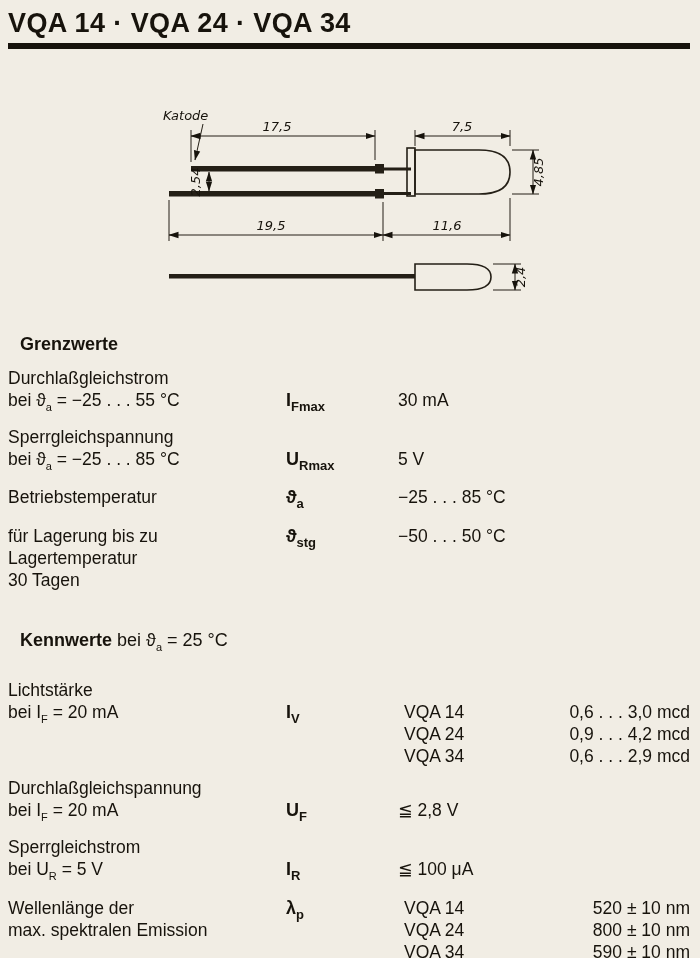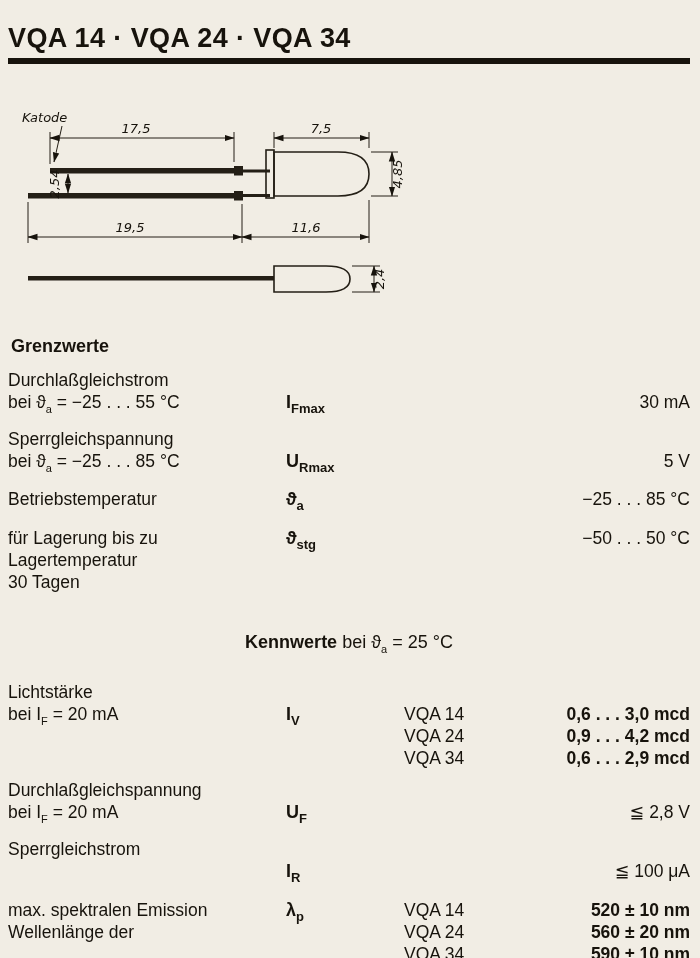--- a/index.html
+++ b/index.html
@@ -7,45 +7,45 @@
   body {
     width:700px; height:958px;
     background:#f1ede4;
     color:#17130c;
     font-family:"Liberation Sans","DejaVu Sans",sans-serif;
     font-size:17.5px;
     line-height:22px;
     overflow:hidden;
   }
   .page { padding:8px 10px 0 8px; }
-  .title { font-size:27px; line-height:30px; font-weight:bold; letter-spacing:.4px;margin-top:15px; }
+  .title { font-size:27px; line-height:30px; font-weight:bold; letter-spacing:.4px; }
   .title-rule { height:6px; background:#17130c; margin-top:5px; }
 
-  .drawing { display:flex; justify-content:flex-start; margin-top:42px; height:215px; }
+  .drawing { display:flex; justify-content:center; margin-top:55px; height:215px; }
   svg { overflow:visible; }
   .solid { fill:#241f16; stroke:none; }
   .outline { fill:none; stroke:#241f16; stroke-width:1.6; }
   .thin { stroke:#241f16; stroke-width:1; fill:none; }
   text.dim { font-family:"DejaVu Sans",sans-serif; font-style:italic; font-size:13px; fill:#17130c; }
 
-  .section-heading { font-size:18px; font-weight:bold; margin:14px 3px 12px; }
+  .section-heading { font-size:18px; font-weight:bold; margin:14px 12px 12px; }
   .section-heading .normal { font-weight:normal; }
   .section-heading sub, .cond sub { font-size:11px; }
 
   .row { display:grid; grid-template-columns:278px 112px 1fr; margin-bottom:8px; }
   .row.mb10 { margin-bottom:10px; }
   .sym { font-weight:bold; font-size:18px; }
   .sym sub { font-size:13px; font-weight:bold; }
-  .vals { text-align:right; }
+  .vals { text-align:left; }
   .pad1 { padding-top:22px; }
   .model-line { display:grid; grid-template-columns:120px 1fr; }
   .model-name { padding-left:6px; }
-  .model-val { text-align:right;font-weight:bold; }
-
-  .kw-heading { margin-top:38px; margin-bottom:22px;text-align:center; }
+  .model-val { text-align:right; }
+
+  .kw-heading { margin-top:38px; margin-bottom:22px; }
 </style>
 </head>
 <body>
 
 <div class="page">
 
   <h1 class="title">VQA 14 · VQA 24 · VQA 34</h1>
   <div class="title-rule"></div>
 
   <div class="drawing">
@@ -173,39 +173,40 @@
       <div>Durchlaßgleichspannung</div>
       <div class="cond"><span>bei I</span><sub>F</sub><span> = 20 mA</span></div>
     </div>
     <div class="sym pad1"><span>U</span><sub>F</sub></div>
     <div class="vals pad1">≦ 2,8 V</div>
   </div>
 
   <div class="row mb10">
     <div class="labels">
       <div>Sperrgleichstrom</div>
+      <div class="cond"><span>bei U</span><sub>R</sub><span> = 5 V</span></div>
     </div>
     <div class="sym pad1"><span>I</span><sub>R</sub></div>
     <div class="vals pad1">≦ 100 μA</div>
   </div>
 
   <div class="row mb10">
     <div class="labels">
+      <div>Wellenlänge der</div>
       <div>max. spektralen Emission</div>
-      <div>Wellenlänge der</div>
     </div>
     <div class="sym"><span>λ</span><sub>p</sub></div>
     <div>
       <div class="model-line">
         <span class="model-name">VQA 14</span>
         <span class="model-val">520 ± 10 nm</span>
       </div>
       <div class="model-line">
         <span class="model-name">VQA 24</span>
-        <span class="model-val">560 ± 20 nm</span>
+        <span class="model-val">800 ± 10 nm</span>
       </div>
       <div class="model-line">
         <span class="model-name">VQA 34</span>
         <span class="model-val">590 ± 10 nm</span>
       </div>
     </div>
   </div>
 
 </div>
 

